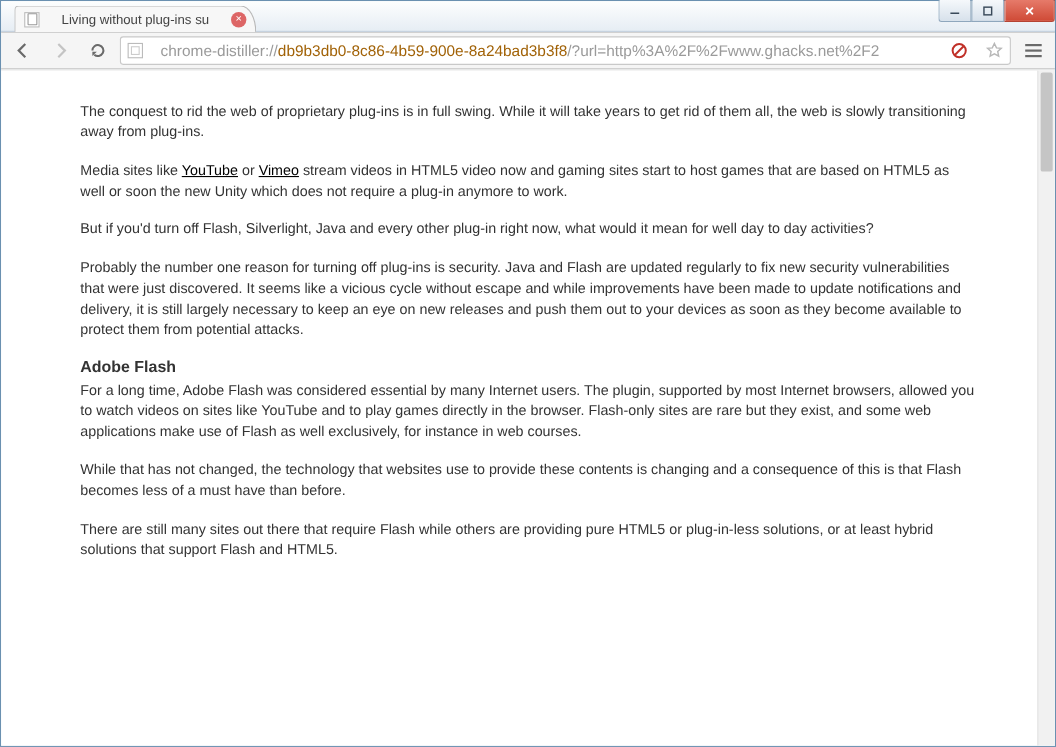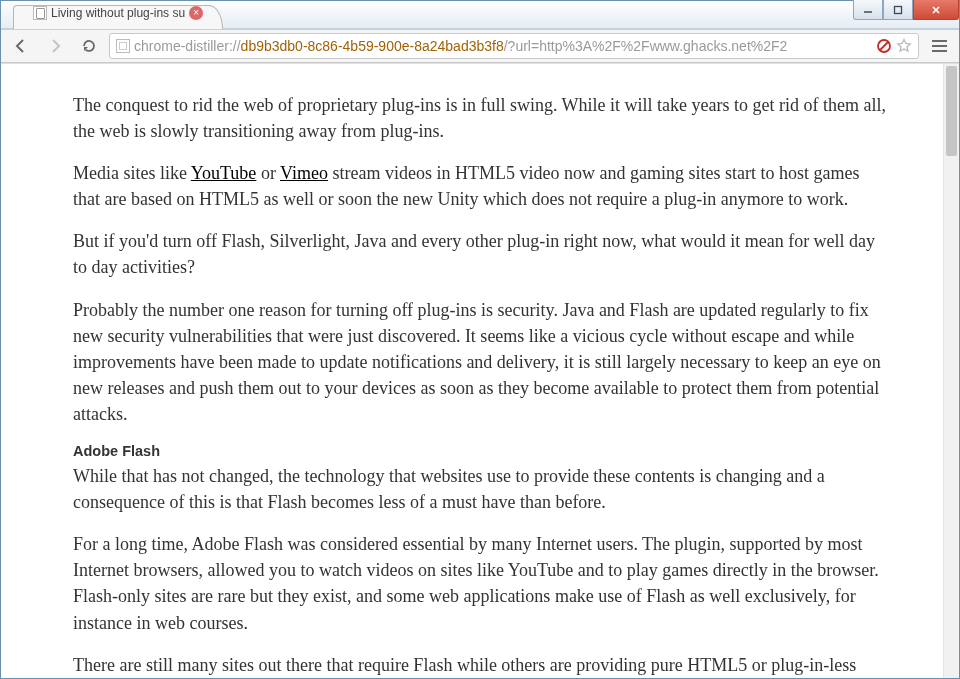--- a/index.html
+++ b/index.html
@@ -49,24 +49,24 @@
     gap: 0;
   }
   .tab {
     height: 24px;
     min-width: 180px;
     background: #f7f7f7;
     border: 1px solid #b7b7b7;
     border-bottom: none;
     border-top-left-radius: 4px;
     border-top-right-radius: 14px 24px;
-    display: flex; 
-    padding: 0 19px;
+    display: flex; align-items: center;
+    padding: 0 8px;
     font-size: 12px; color: #444;
-    gap: 4px;
+    gap: 20px;
     position: relative;
   }
   .tab .favicon {
     width: 14px; height: 14px;
     border: 1px solid #bbb;
     background: #fff;
     display: flex; align-items: center; justify-content: center;
   }
   .tab .favicon::before {
     content: ""; width: 7px; height: 9px;
@@ -99,21 +99,21 @@
 
   .omnibox {
     flex: 1; height: 26px;
     background: #fff;
     border: 1px solid #c9c9c9;
     border-radius: 3px;
     display: flex; align-items: center;
     padding: 0 6px;
     font-size: 14px;
     overflow: hidden;
-    gap: 4px;
+    gap: 16px;
   }
   .omnibox .page-icon {
     width: 14px; height: 14px; flex-shrink: 0;
     border: 1px solid #bbb; background: #fff;
     position: relative;
   }
   .omnibox .page-icon::before {
     content: ""; position: absolute; inset: 2px;
     border: 1px solid #ccc;
   }
@@ -156,23 +156,23 @@
     color: #333;
     overflow: hidden;
     height: 100%;
   }
   .article h1 {
     font-size: 29px; font-weight: 400; color: #222;
     margin-bottom: 22px;
     font-family: Arial, sans-serif;
   }
   .article p {
-    font-size: 18px; line-height: 1.45;
+    font-size: 13px; line-height: 1.45;
     margin-bottom: 16px;
-    font-family: Liberation Serif, serif;
+    font-family: Liberation Sans, sans-serif;
     color: #333;
   }
   .article .sub { font-weight: bold; font-size: 14.5px; margin-bottom: 4px; font-family: Arial, sans-serif; }
   .article a { color: #000000; text-decoration: underline; }
 </style>
 </head>
 <body>
 
 <div class="window">
 
@@ -247,22 +247,22 @@
 
   <div class="viewport">
     <div class="article">
       <p>The conquest to rid the web of proprietary plug-ins is in full swing. While it will take years to get rid of them all, the web is slowly transitioning away from plug-ins.</p>
       <p>
         <span>Media sites like </span><a href="#">YouTube</a><span> or </span><a href="#">Vimeo</a><span> stream videos in HTML5 video now and gaming sites start to host games that are based on HTML5 as well or soon the new Unity which does not require a plug-in anymore to work.</span>
       </p>
       <p>But if you'd turn off Flash, Silverlight, Java and every other plug-in right now, what would it mean for well day to day activities?</p>
       <p>Probably the number one reason for turning off plug-ins is security. Java and Flash are updated regularly to fix new security vulnerabilities that were just discovered. It seems like a vicious cycle without escape and while improvements have been made to update notifications and delivery, it is still largely necessary to keep an eye on new releases and push them out to your devices as soon as they become available to protect them from potential attacks.</p>
       <div class="sub">Adobe Flash</div>
+      <p>For a long time, Adobe Flash was considered essential by many Internet users. The plugin, supported by most Internet browsers, allowed you to watch videos on sites like YouTube and to play games directly in the browser. Flash-only sites are rare but they exist, and some web applications make use of Flash as well exclusively, for instance in web courses.</p>
       <p>While that has not changed, the technology that websites use to provide these contents is changing and a consequence of this is that Flash becomes less of a must have than before.</p>
-      <p>For a long time, Adobe Flash was considered essential by many Internet users. The plugin, supported by most Internet browsers, allowed you to watch videos on sites like YouTube and to play games directly in the browser. Flash-only sites are rare but they exist, and some web applications make use of Flash as well exclusively, for instance in web courses.</p>
       <p>There are still many sites out there that require Flash while others are providing pure HTML5 or plug-in-less solutions, or at least hybrid solutions that support Flash and HTML5.</p>
     </div>
     <div class="scrollbar">
       <div class="scroll-thumb"></div>
     </div>
   </div>
 
 </div>
 
 </body></html>

